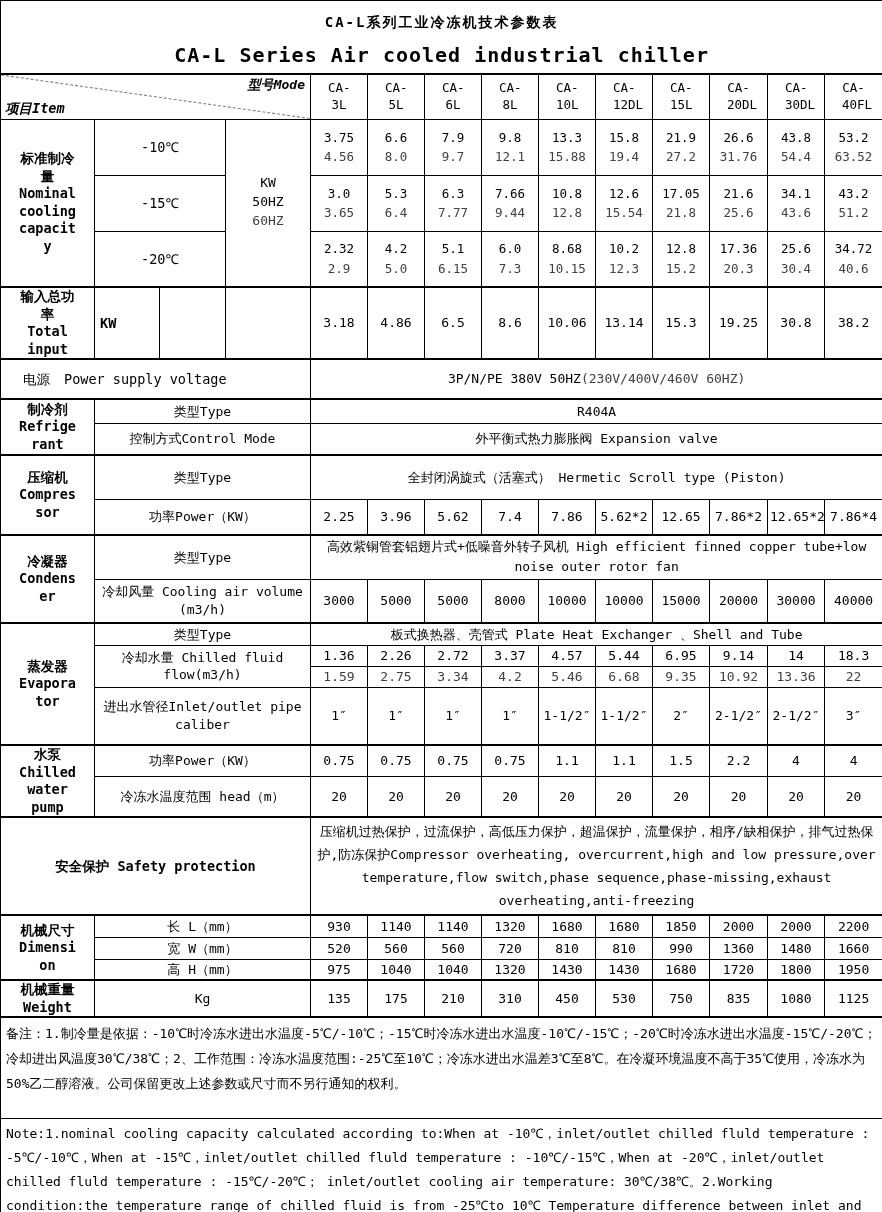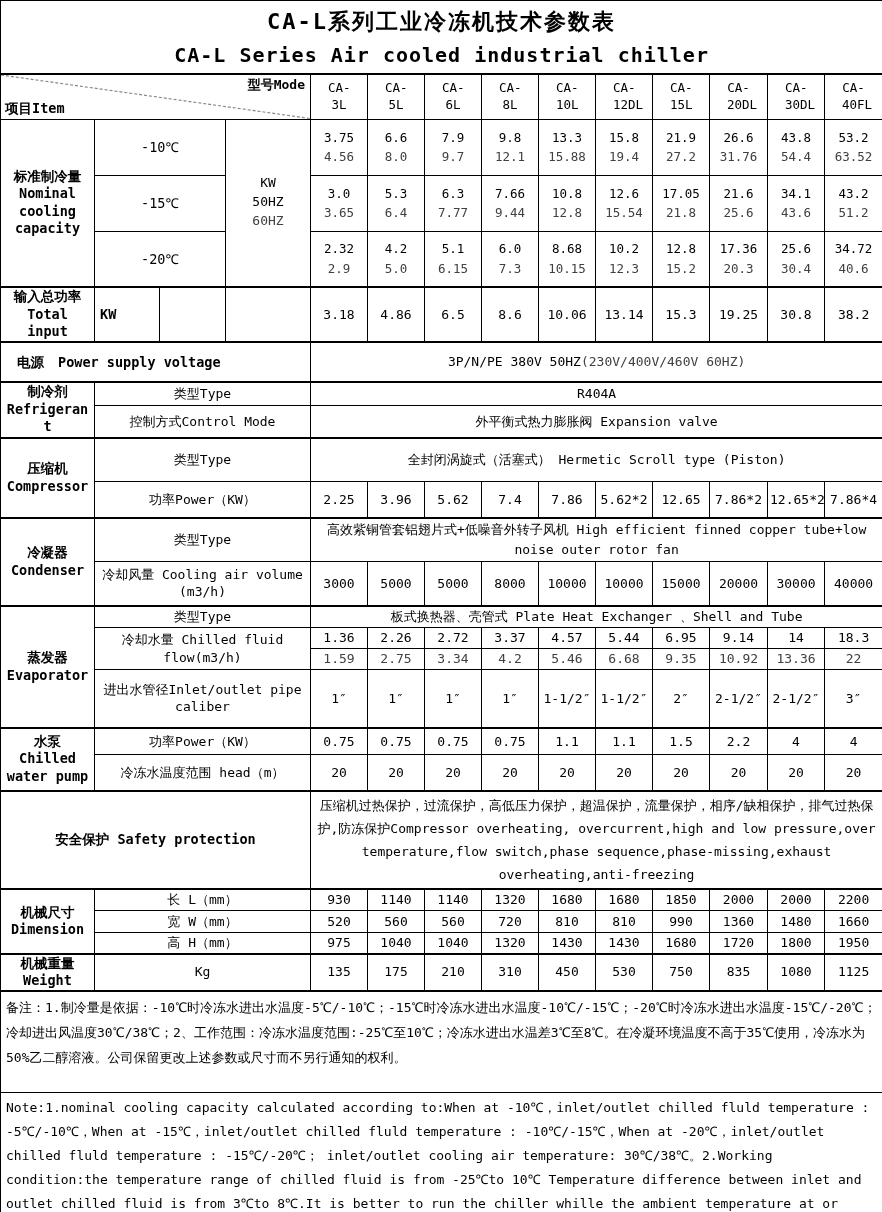--- a/index.html
+++ b/index.html
@@ -4,36 +4,36 @@
 <style>
   html,body{margin:0;padding:0;background:#fff;}
   body{width:882px;font-family:"DejaVu Sans Mono","Liberation Mono",monospace;color:#000;}
   .sheet{width:882px;}
   table{border-collapse:collapse;table-layout:fixed;width:882px;}
   td{border:1px solid #000;text-align:center;vertical-align:middle;font-size:12.5px;
      padding:0 2px;overflow:hidden;line-height:1.35;}
   tr.sec > td{border-top:2px solid #000;}
   
   .title-td{border-bottom:2px solid #000;height:68px;padding:2px 0;}
-  .t-zh{font-size:22px;font-weight:bold;letter-spacing:2px;line-height:36px;}
+  .t-zh{font-size:14px;font-weight:bold;letter-spacing:2px;line-height:36px;}
   .t-en{font-size:20px;font-weight:bold;letter-spacing:1px;line-height:30px;}
   
-  .diag{position:relative;padding:0;text-align:left;}
+  .diag{position:relative;padding:0;text-align:left;font-style:italic;}
   .diag svg{position:absolute;left:0;top:0;width:100%;height:100%;}
   .m-lbl{position:absolute;top:1px;right:5px;font-weight:bold;font-size:13px;}
   .i-lbl{position:absolute;bottom:1px;left:4px;font-weight:bold;font-size:13.5px;}
   .model{font-size:12.5px;padding:0 17px;}
   
-  .gcell{font-weight:bold;font-size:13.5px;line-height:1.3;word-wrap:break-word;padding:0 5px;}
+  .gcell{font-weight:bold;font-size:13.5px;line-height:1.3;word-wrap:break-word;padding:0 14px;}
   .lblcell{font-size:13px;}
   .temp{font-size:13.5px;}
   .unit div{line-height:1.45;font-size:13px;}
   .dual div{line-height:1.55;}
   .red,.r{color:#404040;}
-  .leftlab{text-align:left;padding-left:16px;font-weight:bold;font-size:13.5px;}
+  .leftlab{text-align:left;padding-left:22px;font-weight:normal;font-size:13.5px;}
   .leftlab .en-part{padding-left:14px;}
   .bigval{font-size:13px;}
   .wrapval{font-size:13px;line-height:1.55;padding:0 8px;}
   .safety-val{font-size:13px;line-height:23px;text-align:center;padding:2px 6px;}
   .notecell{text-align:left;vertical-align:top;padding:3px 5px;}
   .note-zh{font-size:13px;font-weight:normal;line-height:25px;}
   .note-en{font-size:13px;line-height:24px;}
   .kw-bold{font-weight:bold;text-align:left;padding-left:5px;font-size:13.5px;}
 </style>
 </head>

